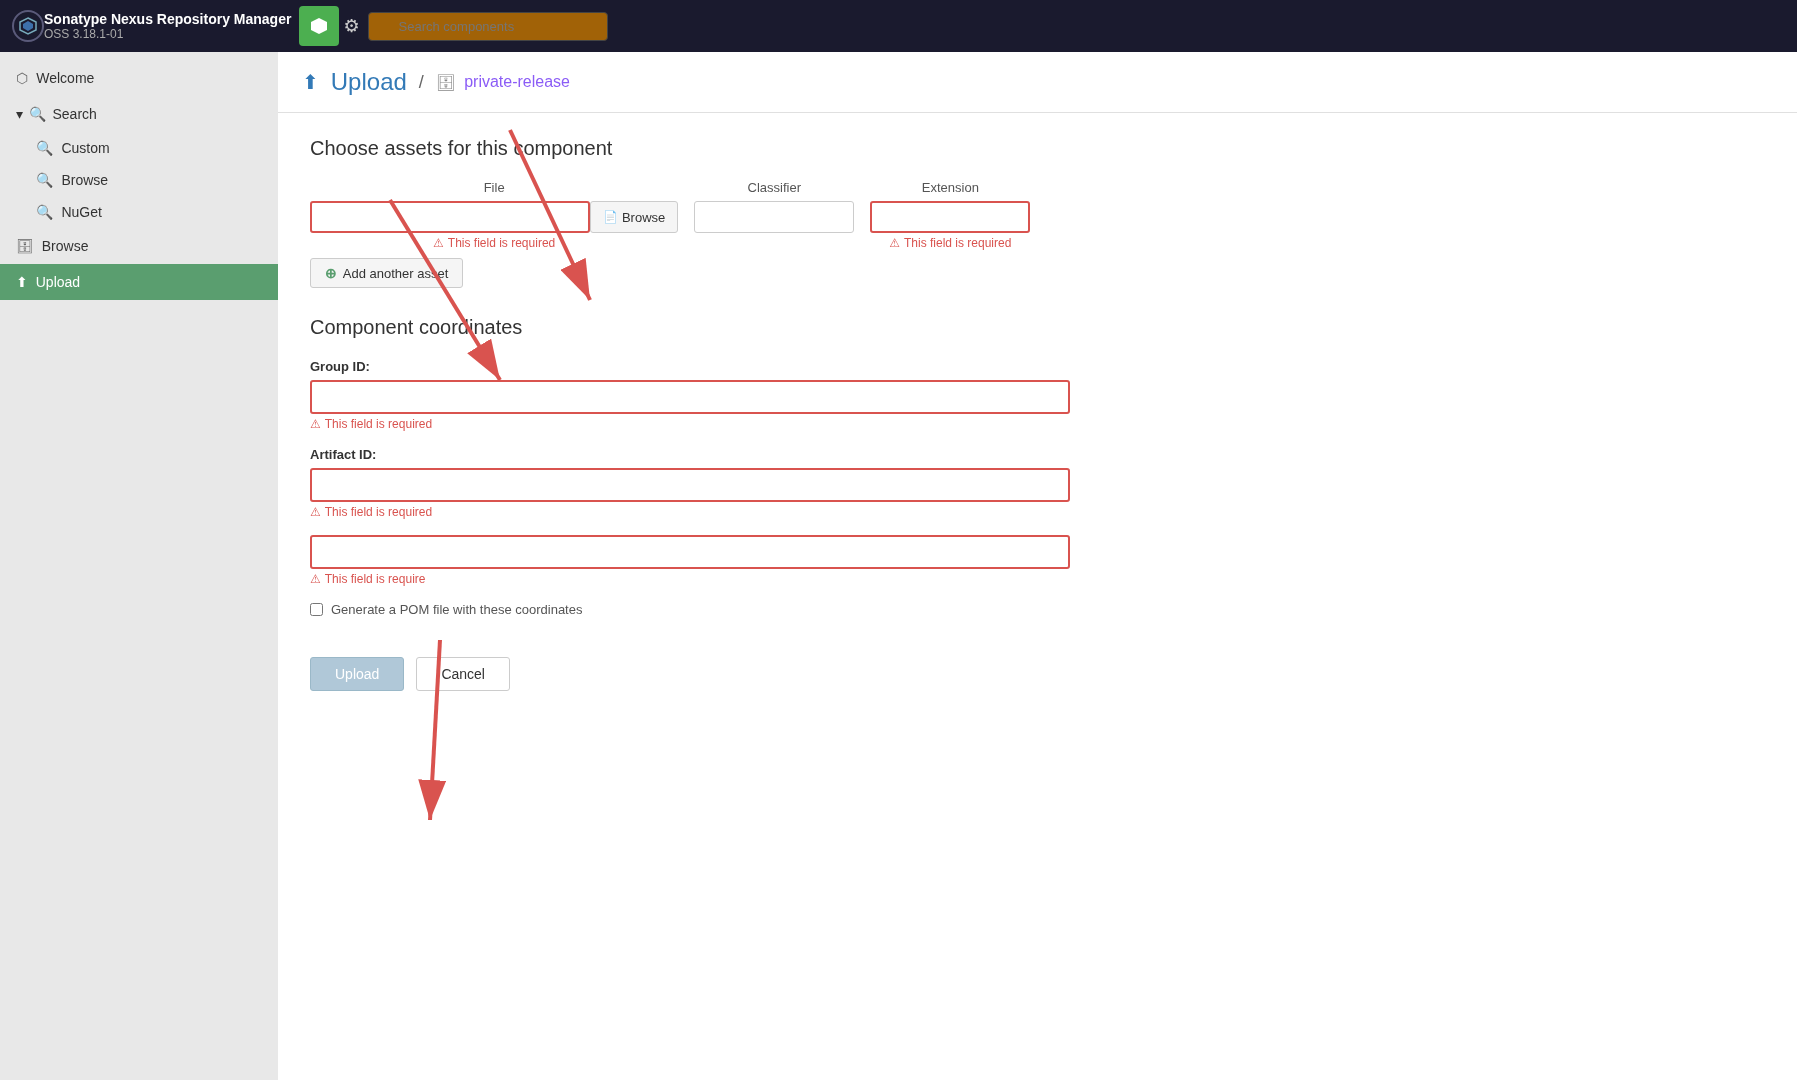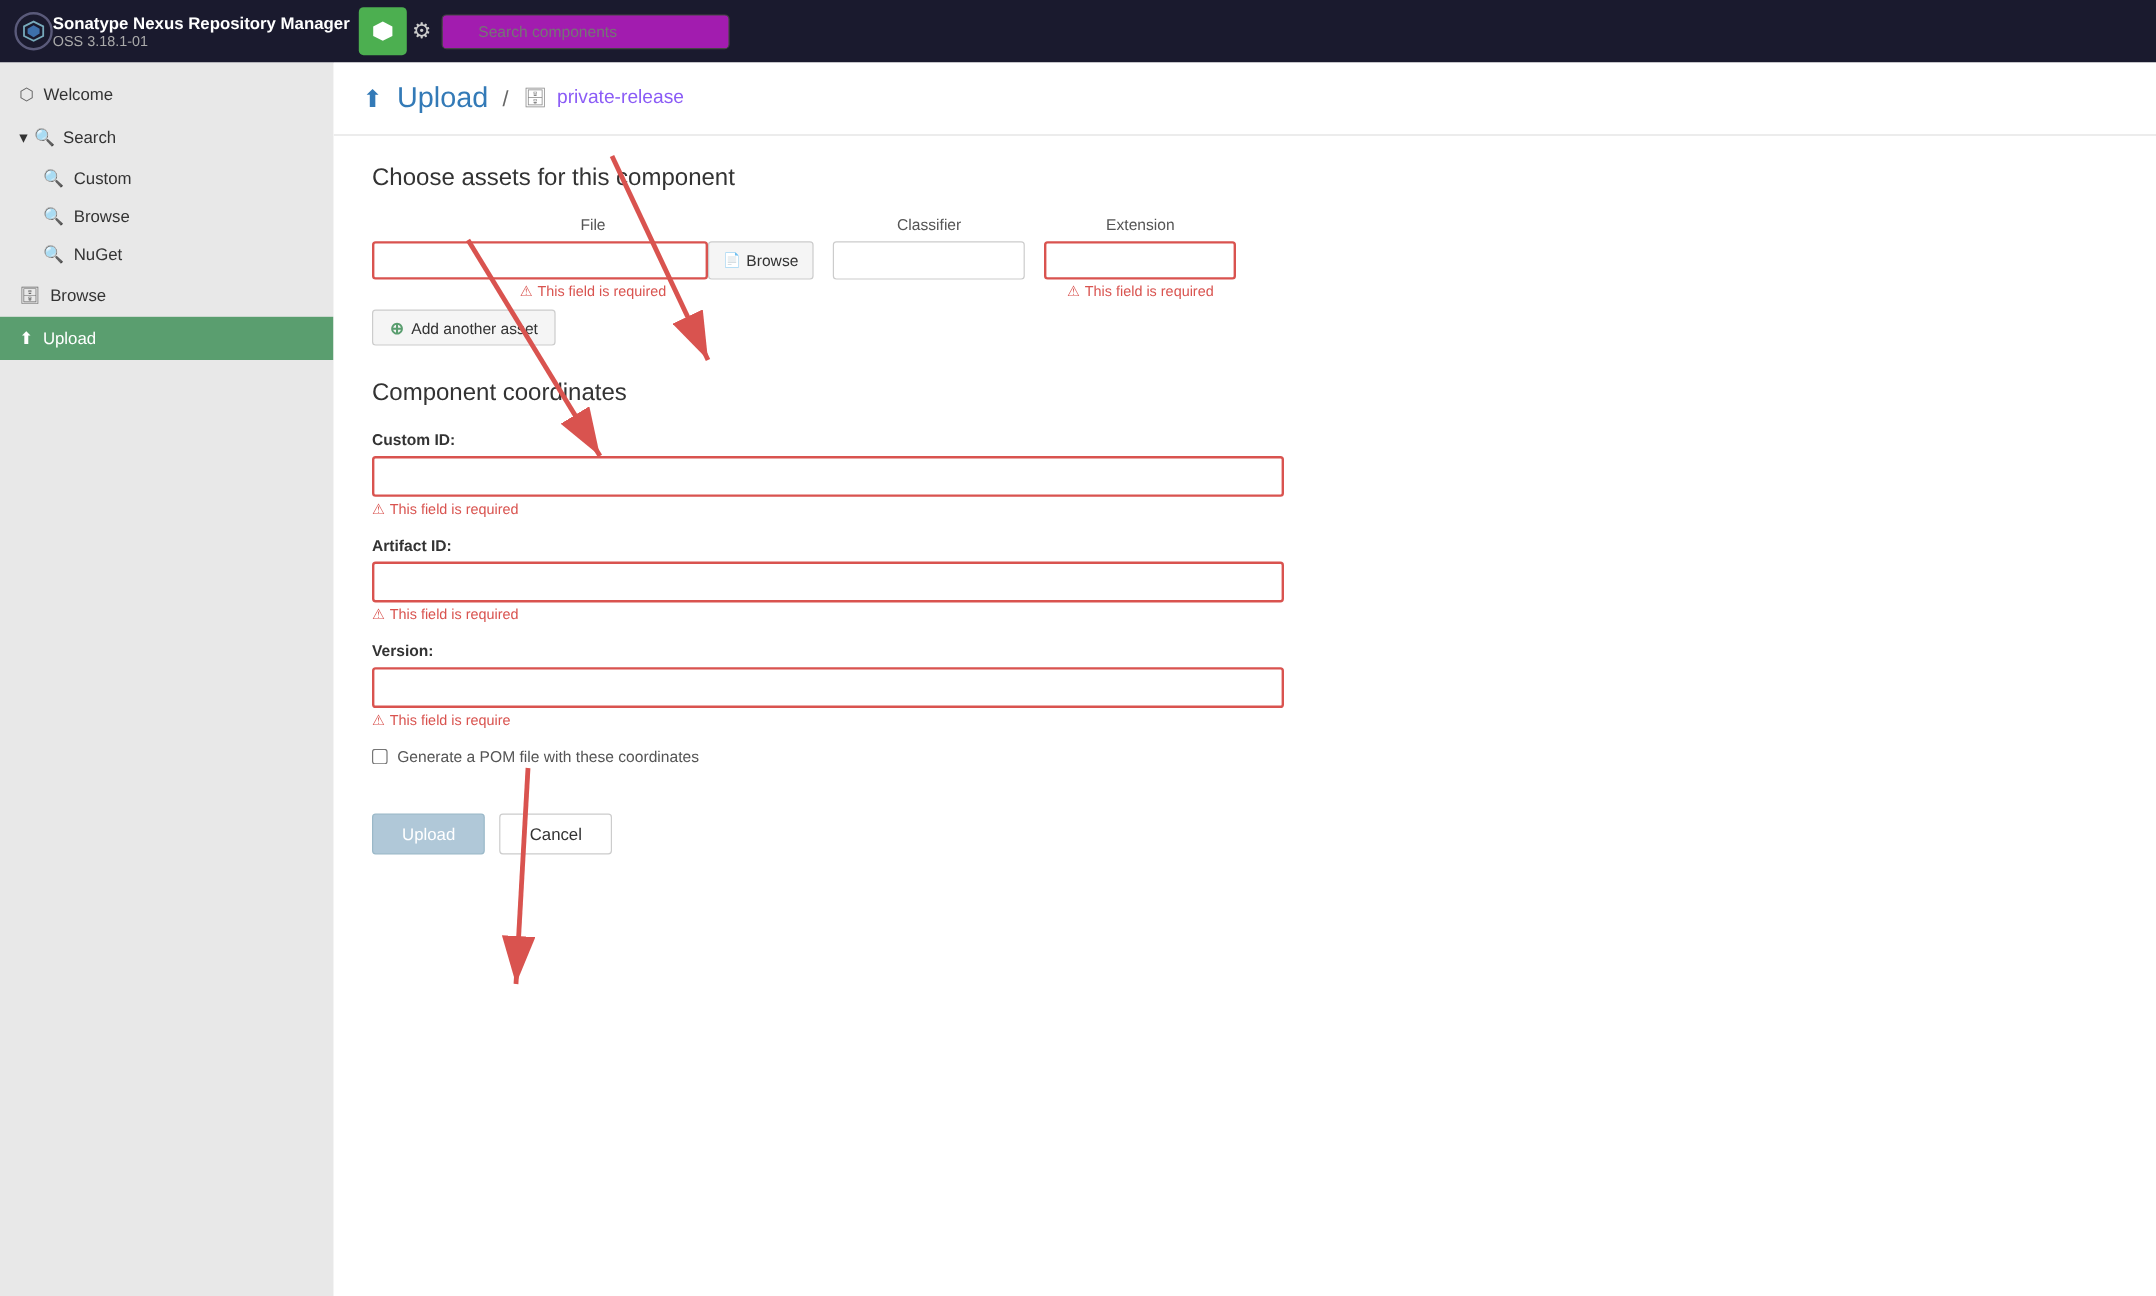--- a/index.html
+++ b/index.html
@@ -31,21 +31,21 @@
       width: 40px; height: 40px;
       border-radius: 4px;
       display: flex; align-items: center; justify-content: center;
       margin-left: 8px;
     }
     .navbar-gear {
       color: #ccc; font-size: 18px; cursor: pointer; margin-left: 4px;
     }
     .navbar-search {
       margin-left: 8px;
-      background: #a21caf;
+      background: #a16207;
       border: 1px solid #444;
       border-radius: 4px;
       padding: 6px 12px 6px 30px;
       color: #ccc;
       font-size: 13px;
       width: 240px;
       position: relative;
     }
     .search-wrapper { position: relative; display: flex; align-items: center; }
     .search-icon-nav { position: absolute; left: 8px; color: #888; font-size: 13px; }
@@ -346,39 +346,38 @@
 
       <button class="add-asset-btn">
         <span class="add-asset-icon">⊕</span>
         <span>Add another asset</span>
       </button>
 
       <div class="coordinates-section">
         <div class="section-title">Component coordinates</div>
 
         <div class="coord-field">
-          <div class="coord-label">Custom ID:</div>
+          <div class="coord-label">Group ID:</div>
           <input class="coord-input error" type="text" value="" style="">
           <div class="error-msg">
             <span class="error-icon">⚠</span>
             <span>This field is required</span>
           </div>
         </div>
 
         <div class="coord-field">
           <div class="coord-label">Artifact ID:</div>
           <input class="coord-input error" type="text" value="" style="">
           <div class="error-msg">
             <span class="error-icon">⚠</span>
             <span>This field is required</span>
           </div>
         </div>
 
         <div class="coord-field">
-          <div class="coord-label">Version:</div>
           <input class="coord-input error" type="text" value="" style="">
           <div class="error-msg">
             <span class="error-icon">⚠</span>
             <span>This field is require</span>
           </div>
         </div>
 
         <div class="checkbox-row">
           <input type="checkbox" id="generate-pom" style="">
           <label class="checkbox-label" for="generate-pom">Generate a POM file with these coordinates</label>

